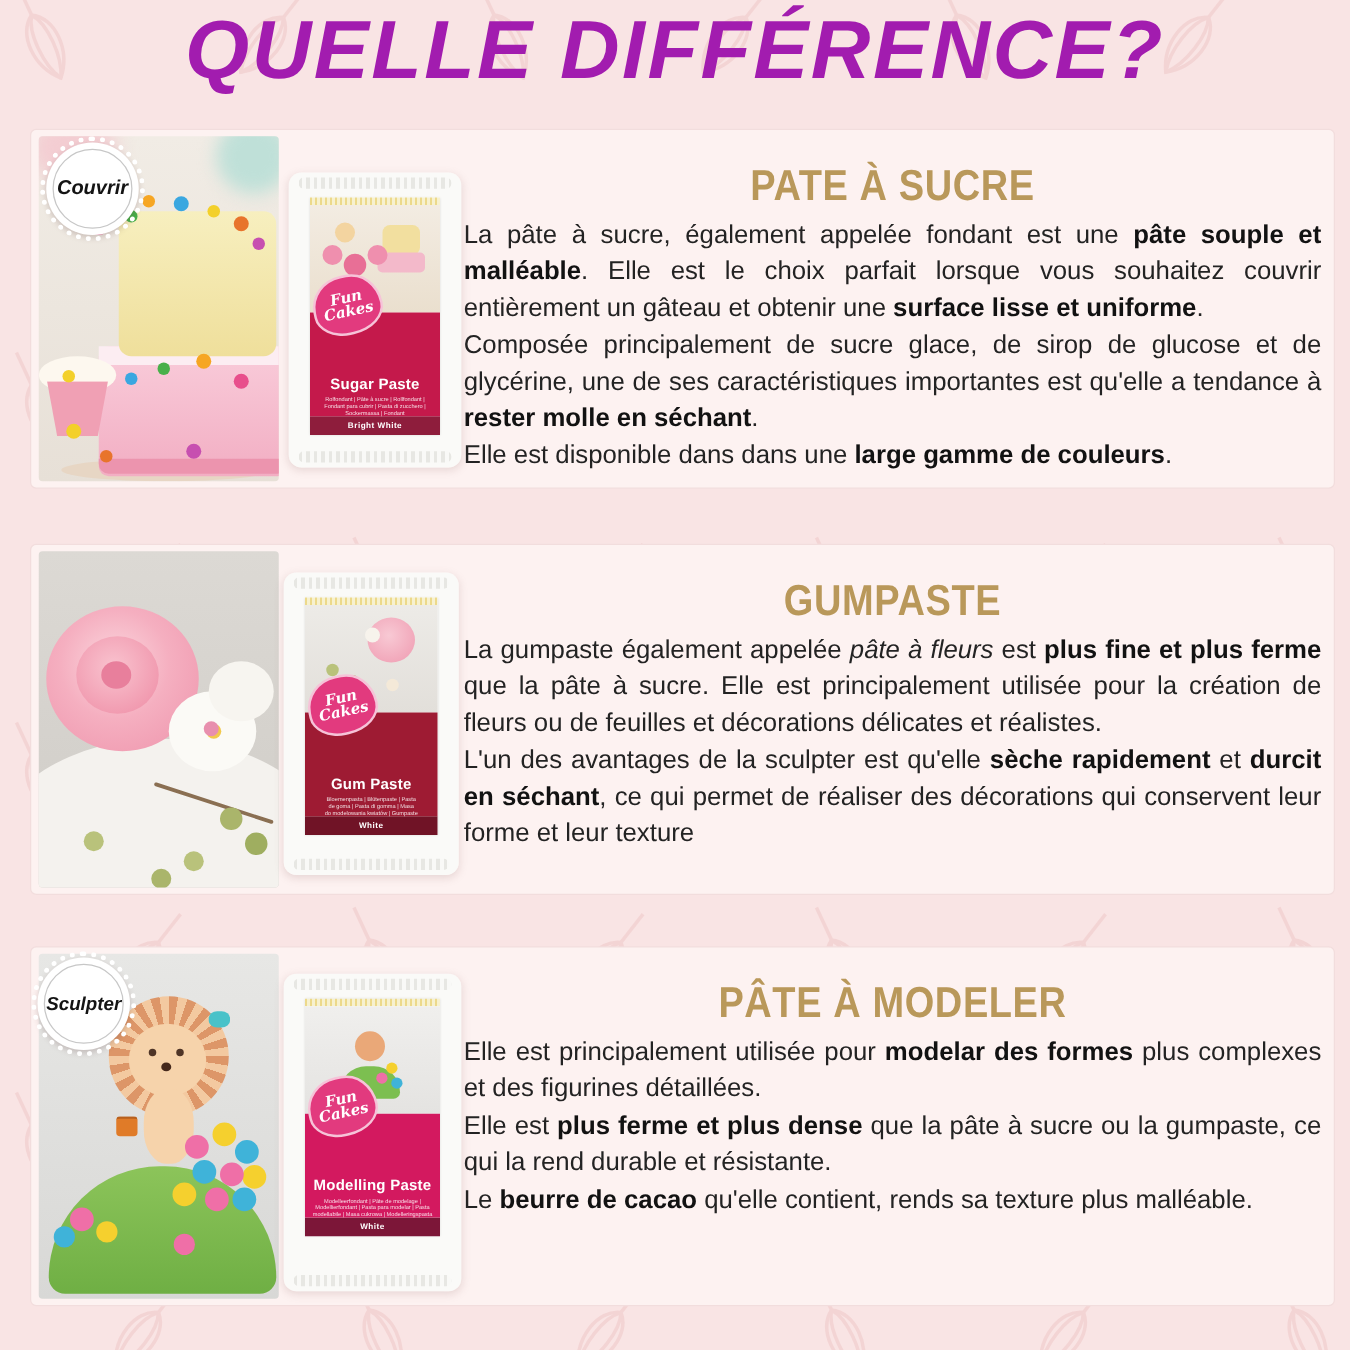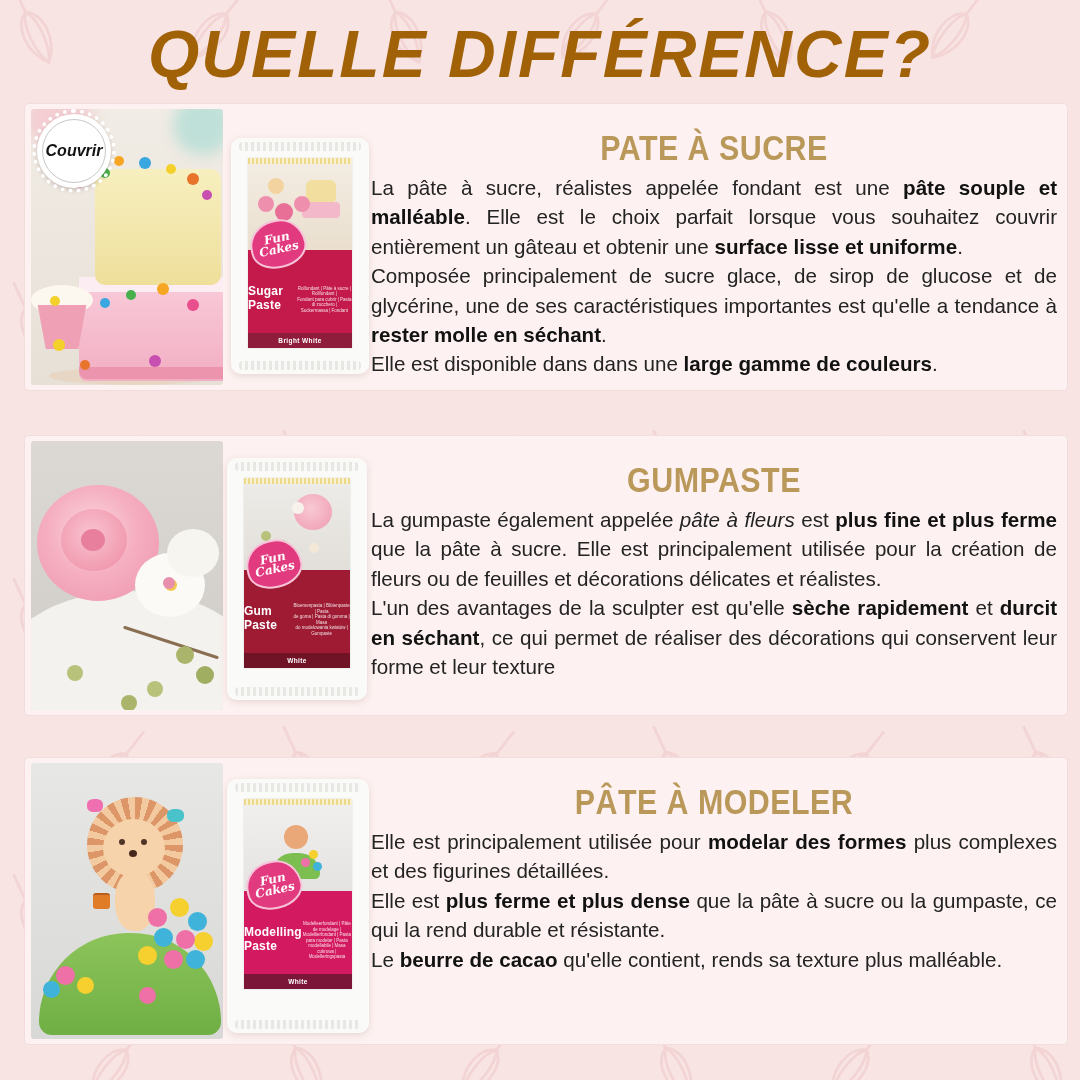--- a/index.html
+++ b/index.html
@@ -4,22 +4,22 @@
 <style>
   html,body{margin:0;padding:0;}
   body{font-family:"Liberation Sans",sans-serif;}
   #page{position:relative;width:1080px;height:1080px;background:#f9e4e4;overflow:hidden;}
 
   
   #pattern-layer{position:absolute;inset:0;z-index:0;}
   .whisk{position:absolute;opacity:.5;}
 
   
-  .page-title{position:absolute;z-index:1;top:16px;left:0;width:100%;text-align:center;
-    font-size:66px;font-weight:800;font-style:italic;letter-spacing:2px;color:#a16207;}
+  .page-title{position:absolute;z-index:1;top:1px;left:0;width:100%;text-align:center;
+    font-size:66px;font-weight:800;font-style:italic;letter-spacing:2px;color:#a21caf;}
 
   
   .card{position:absolute;z-index:1;left:24px;width:1044px;background:#fdf2f1;
     border:1px solid #f2dddd;border-radius:5px;box-sizing:border-box;}
   #card-1{top:103px;height:288px;}
   #card-2{top:435px;height:281px;}
   #card-3{top:757px;height:288px;}
 
   
   .photo{position:absolute;left:6px;top:5px;bottom:5px;width:192px;overflow:hidden;border-radius:3px;}
@@ -39,21 +39,21 @@
   #card-1 .pack{left:206px;top:34px;width:138px;height:236px;}
   #card-2 .pack{left:202px;top:22px;width:140px;height:242px;}
   #card-3 .pack{left:202px;top:21px;width:142px;height:254px;}
   .crimp{position:absolute;left:8px;right:8px;height:9px;border-radius:4px;
     background:repeating-linear-gradient(90deg,#e7e7e3 0 3px,#f9f9f7 3px 6px);}
   .crimp.top{top:4px;} .crimp.bottom{bottom:4px;}
   .label{position:absolute;left:17px;right:17px;top:20px;height:190px;background:#fff;
     display:flex;flex-direction:column;box-shadow:0 0 2px rgba(0,0,0,.12);}
   .ticket{height:6px;background:repeating-linear-gradient(90deg,#ecd98b 0 2px,#f7f1cf 2px 4px);}
   .lphoto{position:relative;height:86px;overflow:hidden;}
-  .band{position:relative;flex:1;display:flex;flex-direction:row;align-items:center;padding-top:13px;}
+  .band{position:relative;flex:1;display:flex;flex-direction:column;align-items:center;padding-top:13px;justify-content:flex-end;}
   #card-1 .band{background:#c4194b;} #card-2 .band{background:#9e1b33;} #card-3 .band{background:#d3195f;}
   .product-name{color:#fff;font-weight:700;font-size:12px;letter-spacing:.2px;}
   .fine-print{margin-top:3px;color:rgba(255,255,255,.85);font-size:4.5px;line-height:5.5px;
     text-align:center;white-space:pre-line;}
   .variant{height:15px;display:flex;align-items:center;justify-content:center;color:#fff;
     font-size:6.5px;font-weight:700;letter-spacing:.4px;}
   #card-1 .variant{background:#8e1d3c;} #card-2 .variant{background:#701326;} #card-3 .variant{background:#7c1638;}
   .logo{position:absolute;left:2px;top:62px;width:52px;height:44px;background:#e23a7e;
     border:2px solid #f6c3d8;border-radius:50% 46% 52% 48%/55% 60% 45% 42%;transform:rotate(-12deg);
     display:flex;flex-direction:column;align-items:center;justify-content:center;color:#fff;
@@ -563,21 +563,21 @@
           <span class="fine-print">Rolfondant | Pâte à sucre | Rollfondant |
 Fondant para cubrir | Pasta di zucchero |
 Sockermassa | Fondant</span>
         </div>
         <div class="variant">Bright White</div>
       </div>
     </div>
     <div class="content">
       <h2 class="section-header">PATE À SUCRE</h2>
       <div class="body-text">
-          <p><span>La pâte à sucre, réalistes appelée fondant est une </span><b>pâte souple et malléable</b><span>. Elle est le choix parfait lorsque vous souhaitez couvrir entièrement un gâteau et obtenir une </span><b>surface lisse et uniforme</b><span>.</span></p>
+          <p><span>La pâte à sucre, également appelée fondant est une </span><b>pâte souple et malléable</b><span>. Elle est le choix parfait lorsque vous souhaitez couvrir entièrement un gâteau et obtenir une </span><b>surface lisse et uniforme</b><span>.</span></p>
           <p><span>Composée principalement de sucre glace, de sirop de glucose et de glycérine, une de ses caractéristiques importantes est qu'elle a tendance à </span><b>rester molle en séchant</b><span>.</span></p>
           <p><span>Elle est disponible dans dans une </span><b>large gamme de couleurs</b><span>.</span></p>
         </div>
     </div>
   </div>
 
   <div class="card" id="card-2">
     <div class="photo" id="photo-2">
       <div class="white-cake"></div>
       <div class="peony"></div>
@@ -627,20 +627,21 @@
       <div class="face"></div>
       <div class="eye-l"></div>
       <div class="eye-r"></div>
       <div class="nose"></div>
       <div class="hedge-body"></div>
       <div class="bow-pink"></div>
       <div class="bow-teal"></div>
       <div class="suitcase"></div>
       <div class="flower-dots-3"></div>
     </div>
+    <div class="badge" id="badge-3">Sculpter</div>
     <div class="pack">
       <div class="crimp top"></div>
       <div class="crimp bottom"></div>
       <div class="label">
         <div class="ticket"></div>
         <div class="lphoto lphoto-3">
           <div class="mini-mound"></div>
           <div class="mini-hedgehog"></div>
           <div class="mini-flowers"></div>
         </div>

